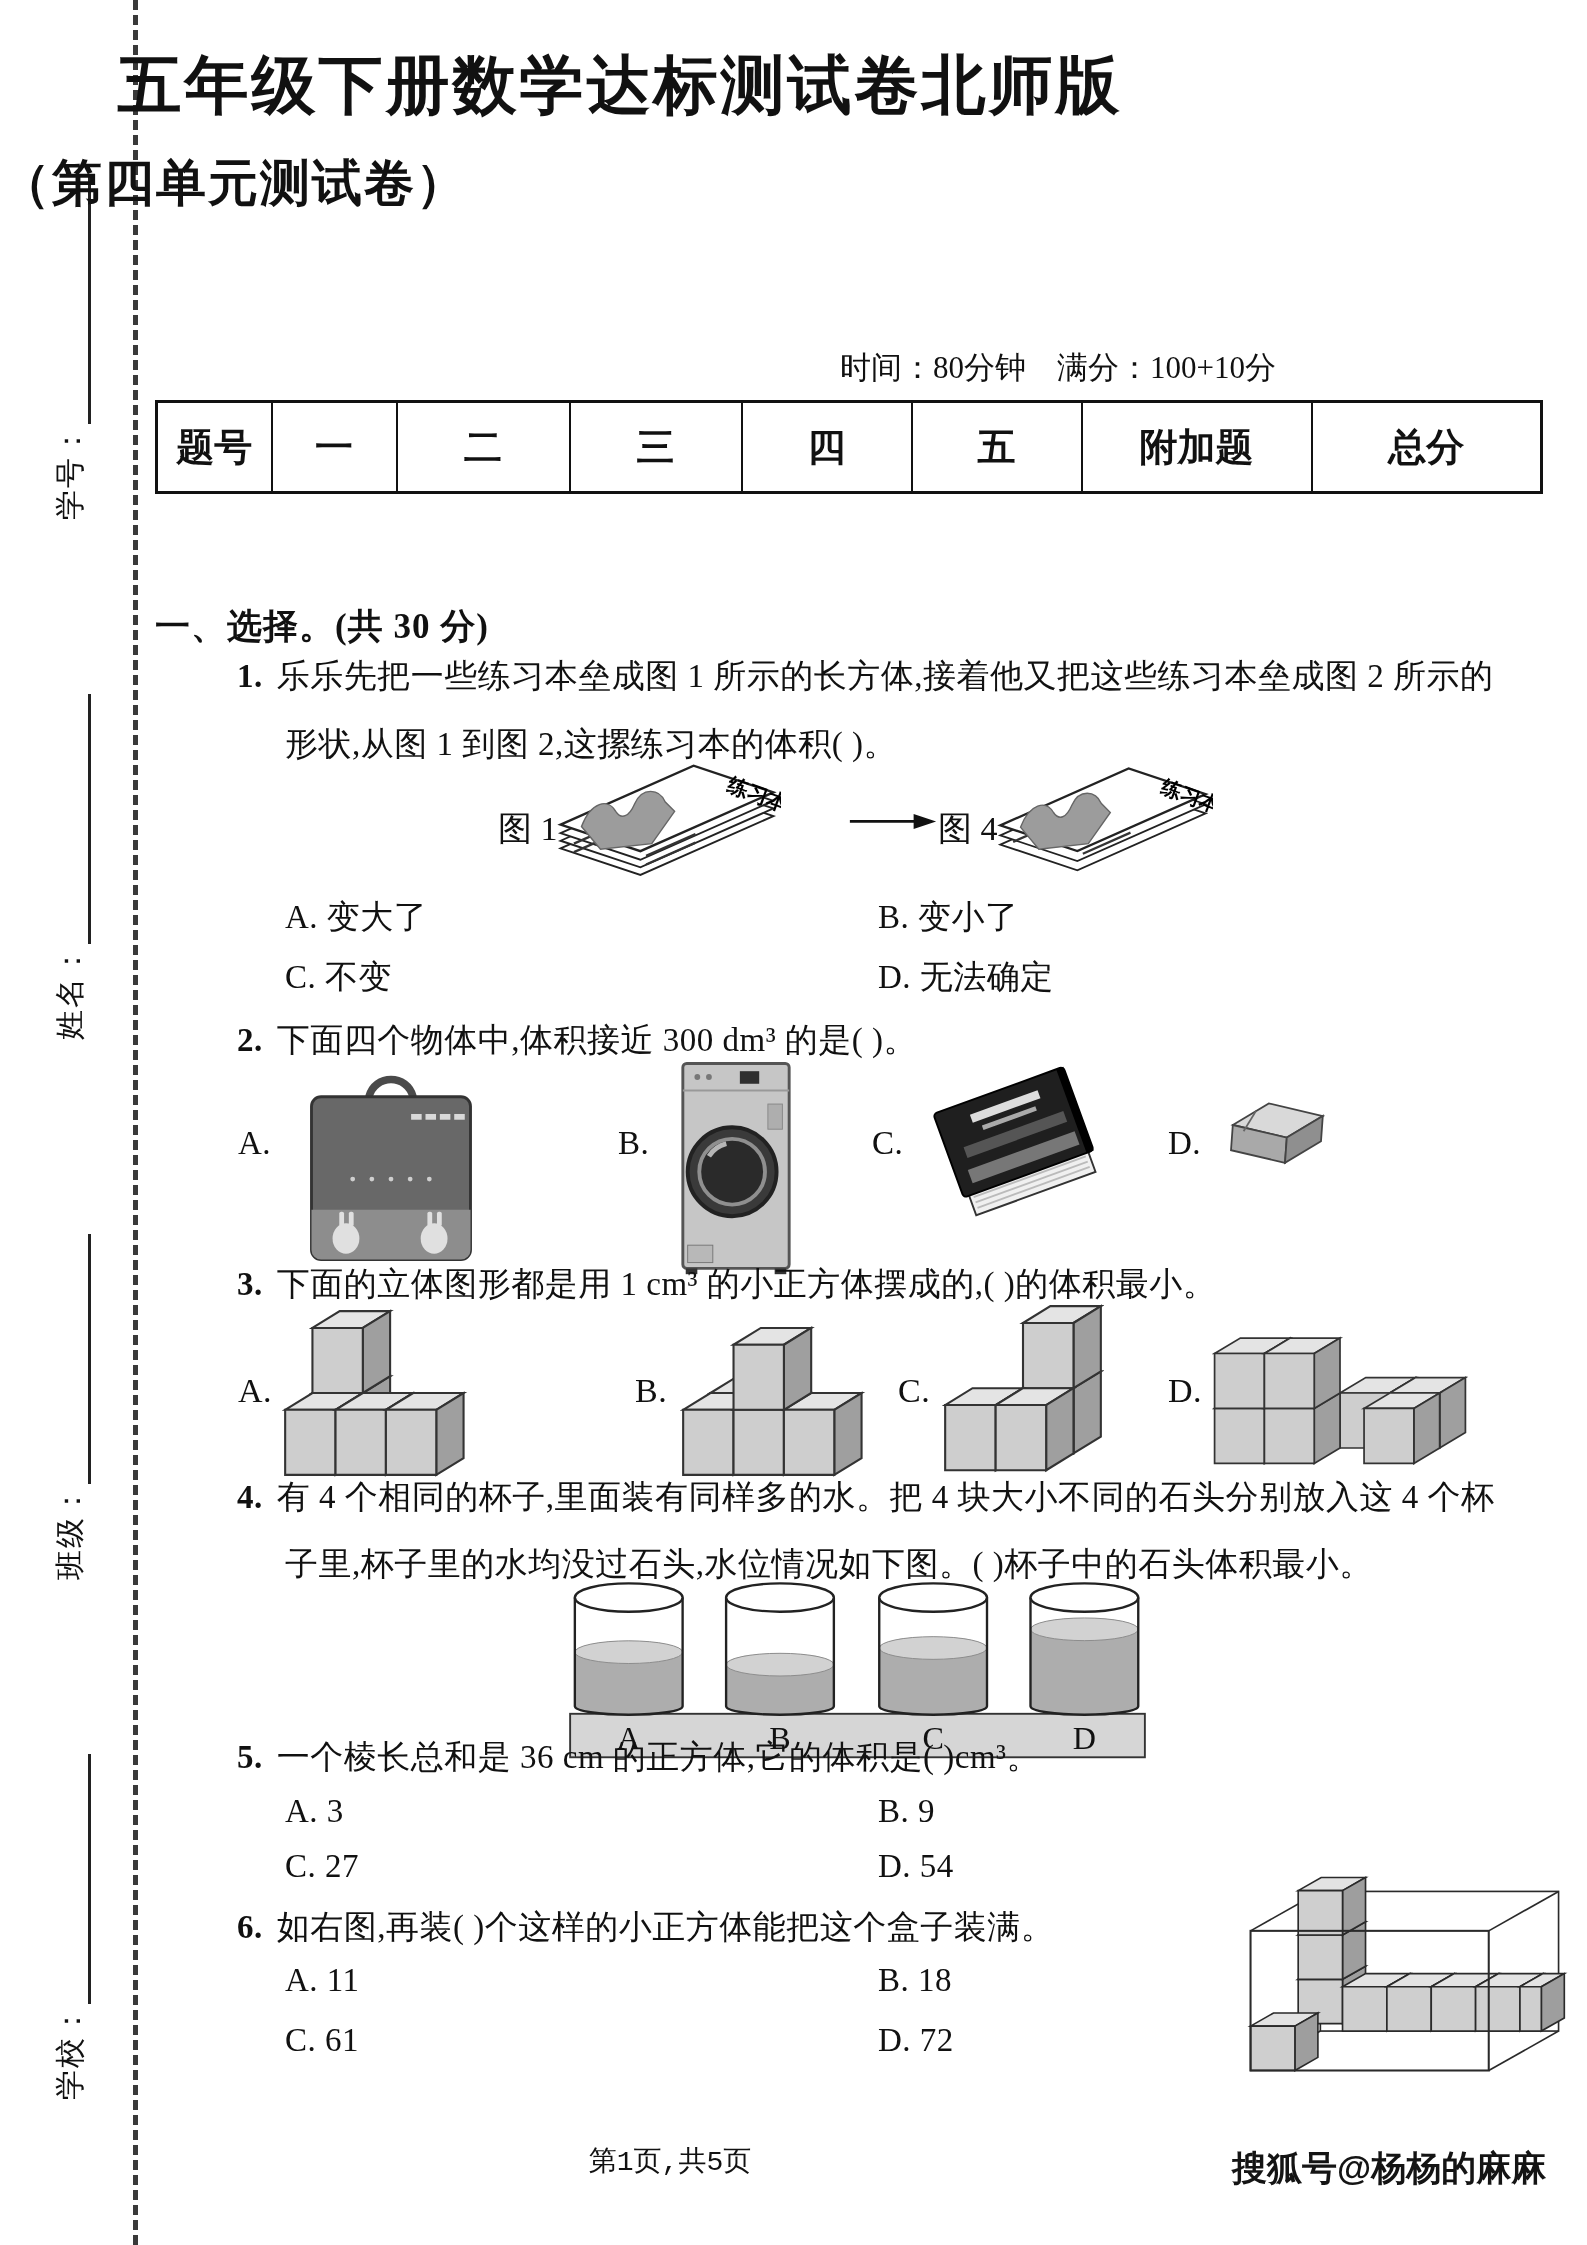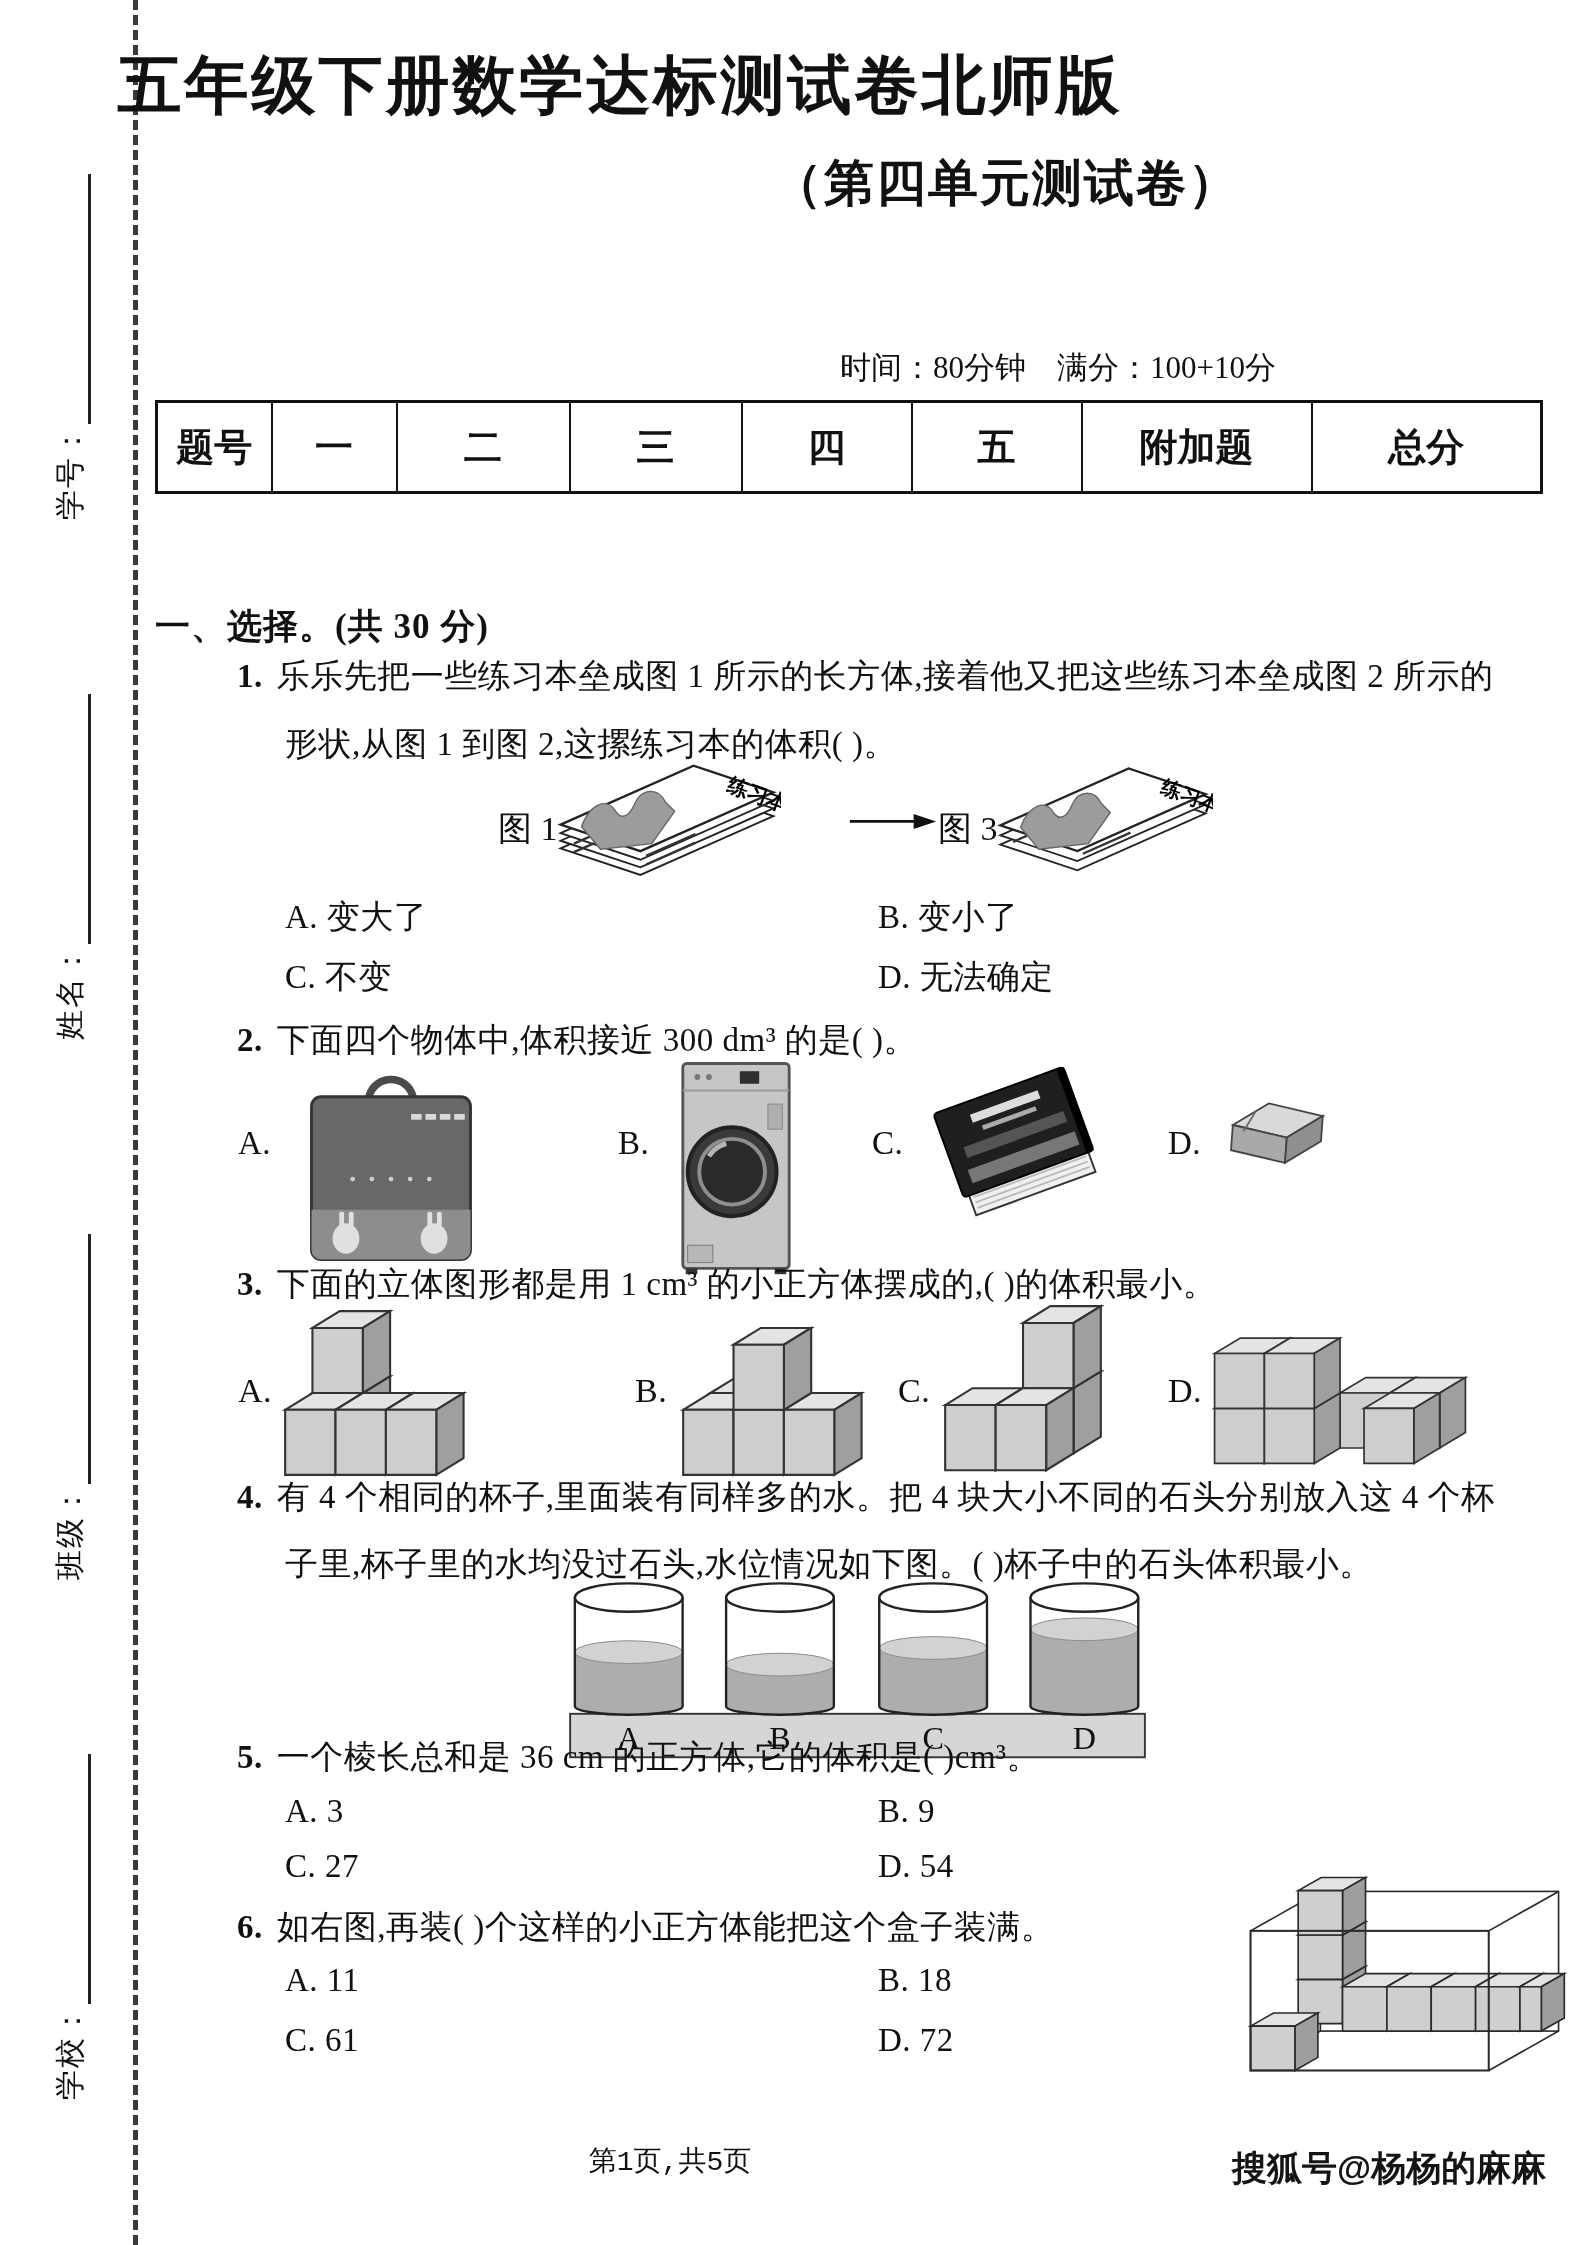--- a/index.html
+++ b/index.html
@@ -11,21 +11,21 @@
   .binding{position:absolute;left:133px;top:0;height:2245px;width:0;
            border-left:5px dashed #3a3a3a;}
   .vfield{position:absolute;left:50px;transform:rotate(-90deg);
           transform-origin:0 0;white-space:nowrap;display:flex;align-items:flex-end;
           font-size:30px;}
   .vfield .lbl{letter-spacing:2px;}
   .vfield .line{display:inline-block;width:250px;border-bottom:3px solid #222;height:30px;}
 
   .title{left:0;top:42px;width:1240px;text-align:center;font-size:64px;
          font-weight:bold;letter-spacing:3px;white-space:nowrap;}
-  .subtitle{left:0;top:150px;width:1240px;text-align:right;font-size:50px;
+  .subtitle{left:0;top:150px;width:1240px;text-align:left;font-size:50px;
             font-weight:bold;letter-spacing:2px;white-space:nowrap;}
   .meta{left:840px;top:347px;width:650px;text-align:left;font-size:31px;white-space:nowrap;}
 
   table.score{position:absolute;left:155px;top:400px;border-collapse:collapse;
               table-layout:fixed;}
   table.score td{border:2px solid #111;text-align:center;vertical-align:middle;
                  height:86px;font-size:38px;font-weight:bold;
                  font-family:"Liberation Sans","DejaVu Sans",sans-serif;margin-left:33px;}
   table.score{border:3px solid #111;}
 
@@ -115,21 +115,21 @@
     <line x1="22" y1="97" x2="70" y2="76"></line>
   </g>
   <polygon points="8,68 148,6 232,34 92,96" fill="#fff" stroke="#222" stroke-width="2.5"></polygon>
   <path d="M30,70 C40,44 58,40 66,54 C72,63 80,60 86,46 C94,28 112,30 118,44 L128,54 L104,88 L50,94 Z" fill="#9c9c9c" stroke="#666" stroke-width="1.5"></path>
   <text x="182" y="32" transform="rotate(20 182 32)" font-size="22" font-weight="bold">练习本</text>
 </svg>
 <svg class="abs" style="left:848px;top:812px" width="90" viewBox="0 0 96 20">
   <line x1="2" y1="10" x2="72" y2="10" stroke="#111" stroke-width="3"></line>
   <polygon points="70,2 94,10 70,18" fill="#111"></polygon>
 </svg>
-<div class="abs figlabel" style="left:938px;top:806px">图 3</div>
+<div class="abs figlabel" style="left:938px;top:806px">图 4</div>
 <svg class="abs" style="left:993px;top:763px" width="220" viewBox="0 0 240 135">
   <g fill="#fff" stroke="#222" stroke-width="2">
     <polygon points="8,89 148,27 232,55 92,117"></polygon>
     <polygon points="8,79 148,17 232,45 92,107"></polygon>
   </g>
   <g stroke="#333" stroke-width="2.5">
     <line x1="98" y1="90" x2="150" y2="67"></line>
     <line x1="98" y1="99" x2="150" y2="76"></line>
     <line x1="22" y1="86" x2="70" y2="65"></line>
   </g>

